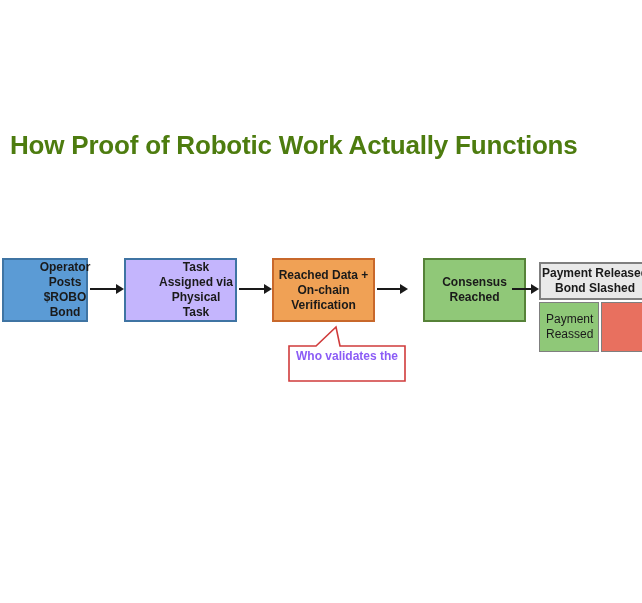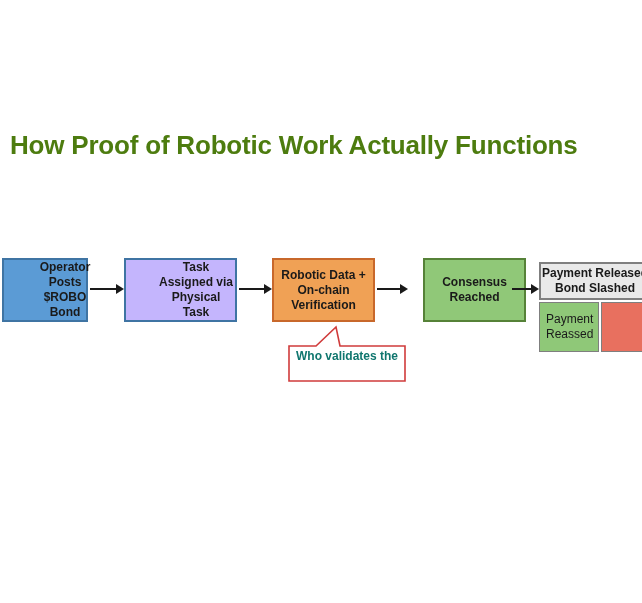--- a/index.html
+++ b/index.html
@@ -59,21 +59,21 @@
   <div>Operator Posts</div>
   <div>$ROBO Bond</div>
 </div>
 
 <div id="box2" class="fbox" style="background: #c4b5fd; border-color: rgb(63, 116, 163); padding-left: 31px;">
   <div>Task Assigned via</div>
   <div>Physical Task</div>
 </div>
 
 <div id="box3" class="fbox" style="background: rgb(240, 161, 85); border-color: rgb(200, 104, 43);">
-  <div>Robotic Data +</div>
+  <div>Reached Data +</div>
   <div>On-chain</div>
   <div>Verification</div>
 </div>
 
 <div id="box4" class="fbox" style="background: rgb(144, 200, 120); border-color: rgb(86, 130, 56);">
   <div>Consensus</div>
   <div>Reached</div>
 </div>
 
 <div id="arrow1" class="arrow"></div>
@@ -89,15 +89,15 @@
 <div id="cell-green" class="cell" style="background: rgb(143, 200, 120); border-color: rgb(127, 127, 127);">
   <div>Payment</div>
   <div>Reassed</div>
 </div>
 
 <div id="cell-red" class="cell" style="background: rgb(232, 112, 95); border-color: rgb(127, 127, 127);"></div>
 
 <svg id="callout-svg" viewBox="0 0 130 66" xmlns="http://www.w3.org/2000/svg">
   <path d="M7,26 H34 L54,7 L58,26 H123 V61 H7 Z" fill="#ffffff" stroke-width="1.6" stroke-linejoin="miter" style="stroke: rgb(208, 59, 59);"></path>
 </svg>
-<div class="callout-text" style="color: #0f766e;">
+<div class="callout-text" style="color: #8b5cf6;">
   <div>Who validates the</div>
 </div>
 
 </body></html>

